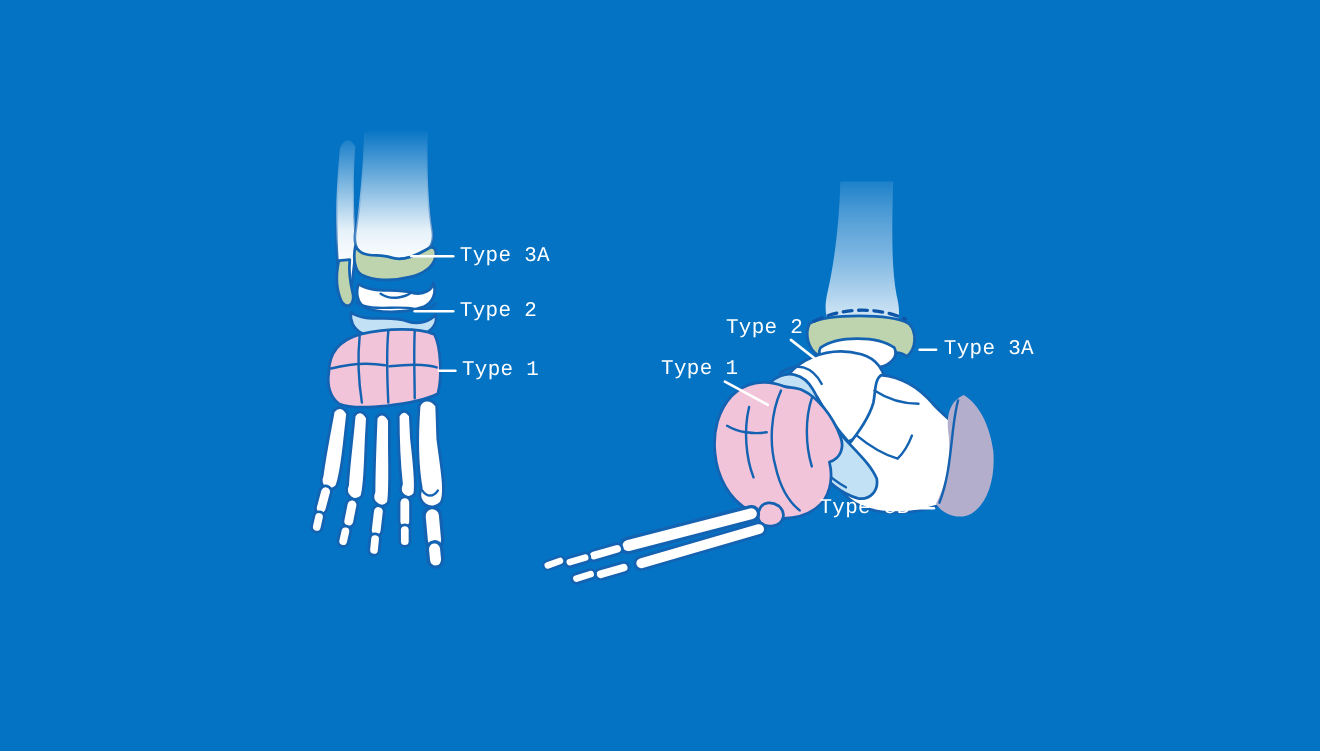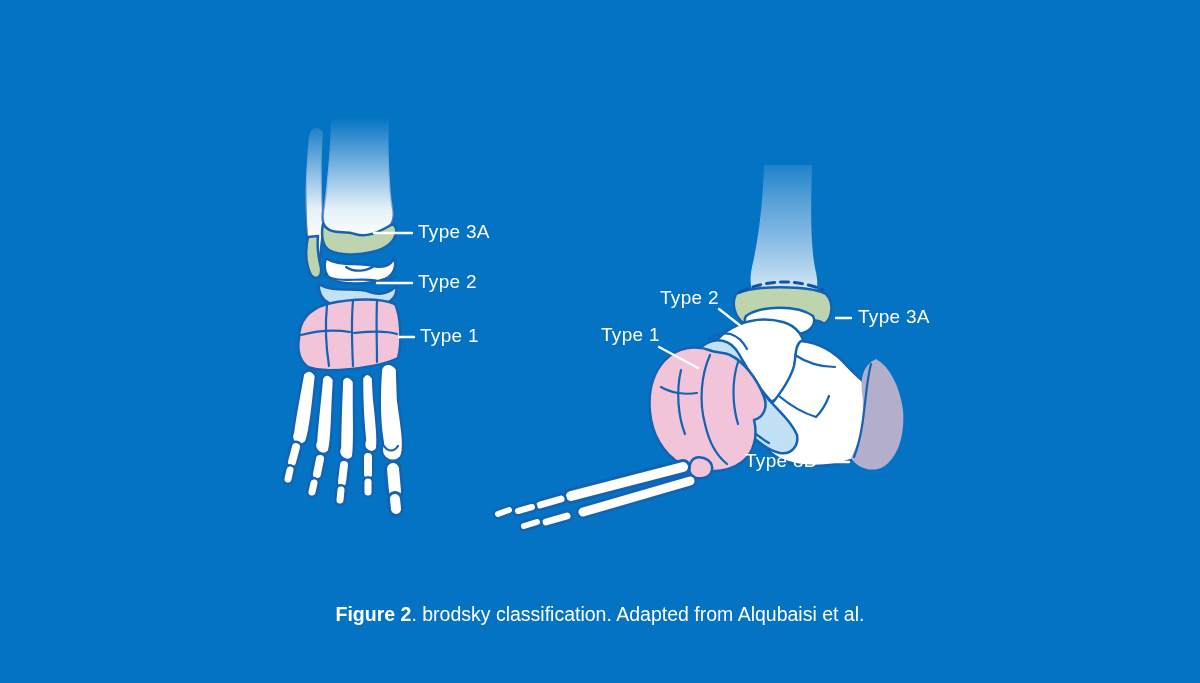--- a/index.html
+++ b/index.html
@@ -1,19 +1,19 @@
 <!DOCTYPE html>
 <html style="--c-background: #0473c4; --c-outline: #1463b2; --c-bone: #ffffff; --c-type1: #f2c4d9; --c-type2: #c3e1f4; --c-type3a: #bdd4ae; --c-type3b: #b4aecd; --c-dash_line: #0d55a6; --c-label_text: #ffffff;"><head>
 <meta charset="utf-8">
 <style>
   html,body{margin:0;padding:0;}
   .stage{
     position:relative;width:1200px;height:683px;overflow:hidden;
     background:var(--c-background,#0473c4);
-    font-family:Liberation Sans, sans-serif;
+    font-family:Liberation Mono, monospace;
   }
   svg.art{position:absolute;left:0;top:0;}
   .bone{fill:var(--c-bone,#fff);stroke:var(--c-outline,#1463b2);stroke-width:2.5;stroke-linejoin:round;}
   .r1{fill:var(--c-type1,#f2c4d9);stroke:var(--c-outline,#1463b2);stroke-width:2.5;stroke-linejoin:round;}
   .r2{fill:var(--c-type2,#c3e1f4);stroke:var(--c-outline,#1463b2);stroke-width:2.5;stroke-linejoin:round;}
   .r3a{fill:var(--c-type3a,#bdd4ae);stroke:var(--c-outline,#1463b2);stroke-width:2.5;stroke-linejoin:round;}
   .r3b{fill:var(--c-type3b,#b4aecd);stroke:none;}
   .ln{fill:none;stroke:var(--c-outline,#1463b2);stroke-width:2.2;stroke-linecap:round;}
   .dash{fill:none;stroke:var(--c-dash_line,#0d55a6);stroke-width:3;stroke-dasharray:8 6;stroke-linecap:round;}
   .leader{stroke:var(--c-label_text,#fff);stroke-width:2.4;stroke-linecap:round;}
@@ -223,17 +223,14 @@
   </svg>
 
   <div class="lbl" style="left:418px;top:221px">Type 3A</div>
   <div class="lbl" style="left:418px;top:271px">Type 2</div>
   <div class="lbl" style="left:420px;top:325px">Type 1</div>
   <div class="lbl" style="left:660px;top:287px">Type 2</div>
   <div class="lbl" style="left:601px;top:324px">Type 1</div>
   <div class="lbl" style="left:858px;top:306px">Type 3A</div>
   <div class="lbl" style="left:745px;top:450px">Type 8B</div>
 
-  <div class="caption">
-    <b>Figure 2</b><span>. brodsky classification. Adapted from Alqubaisi et al.</span>
-  </div>
 
 </div>
 
 </body></html>

